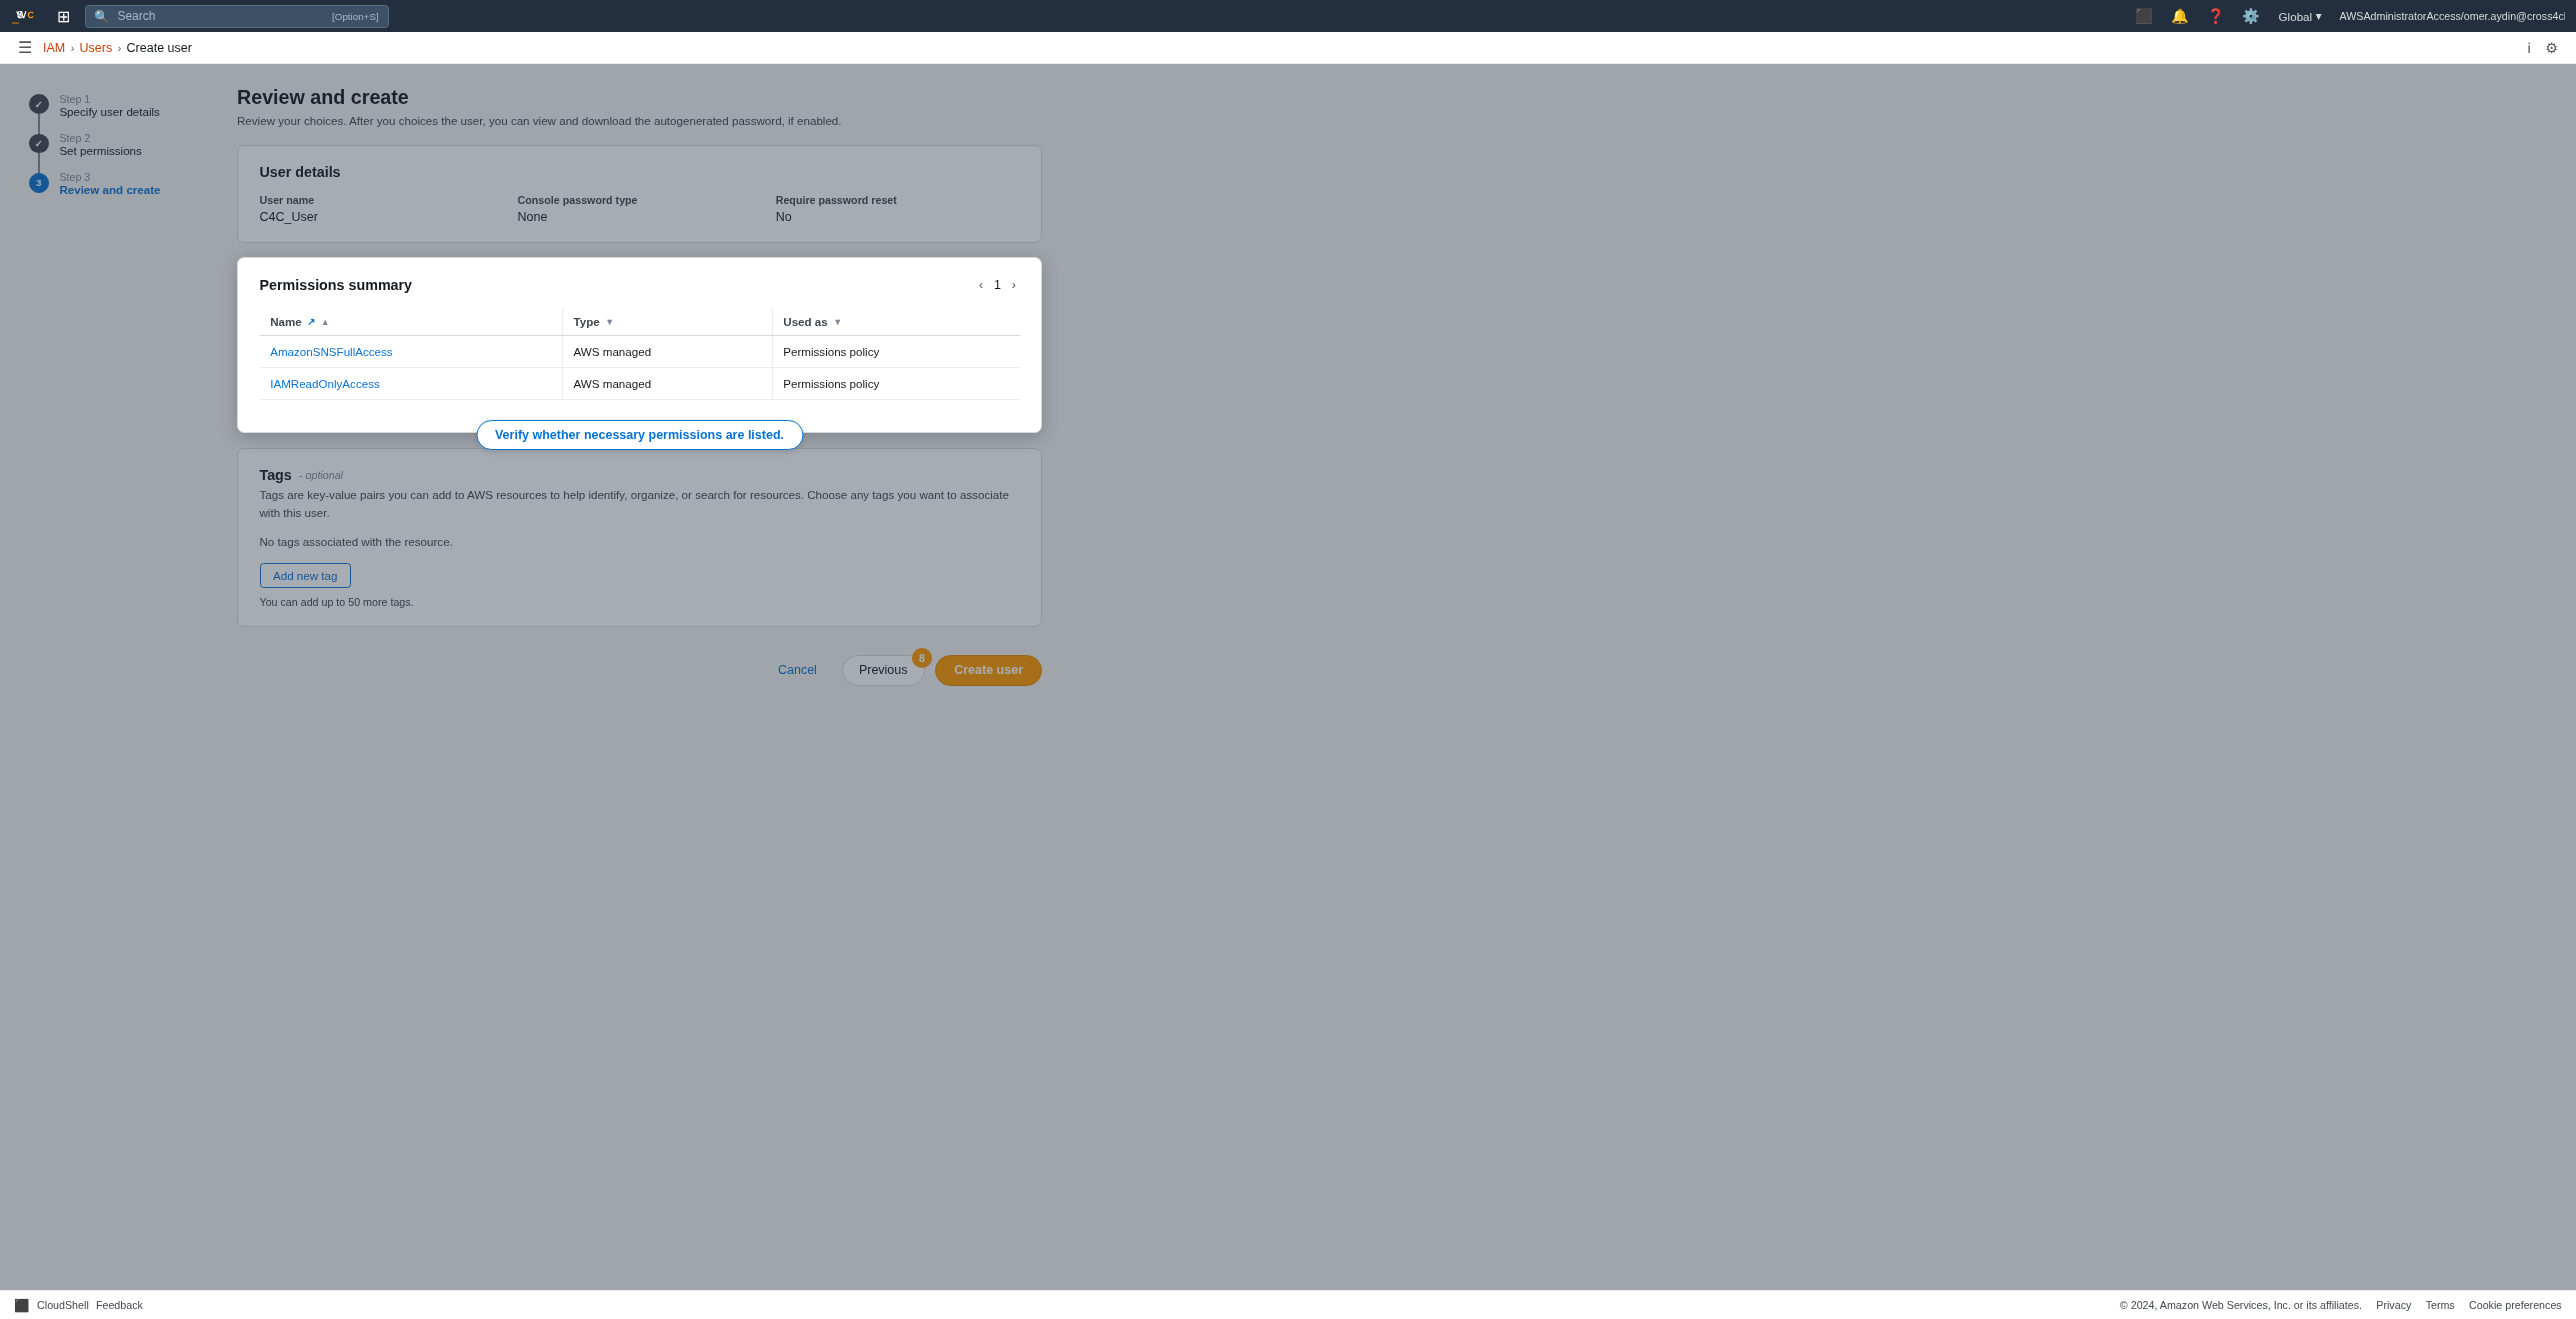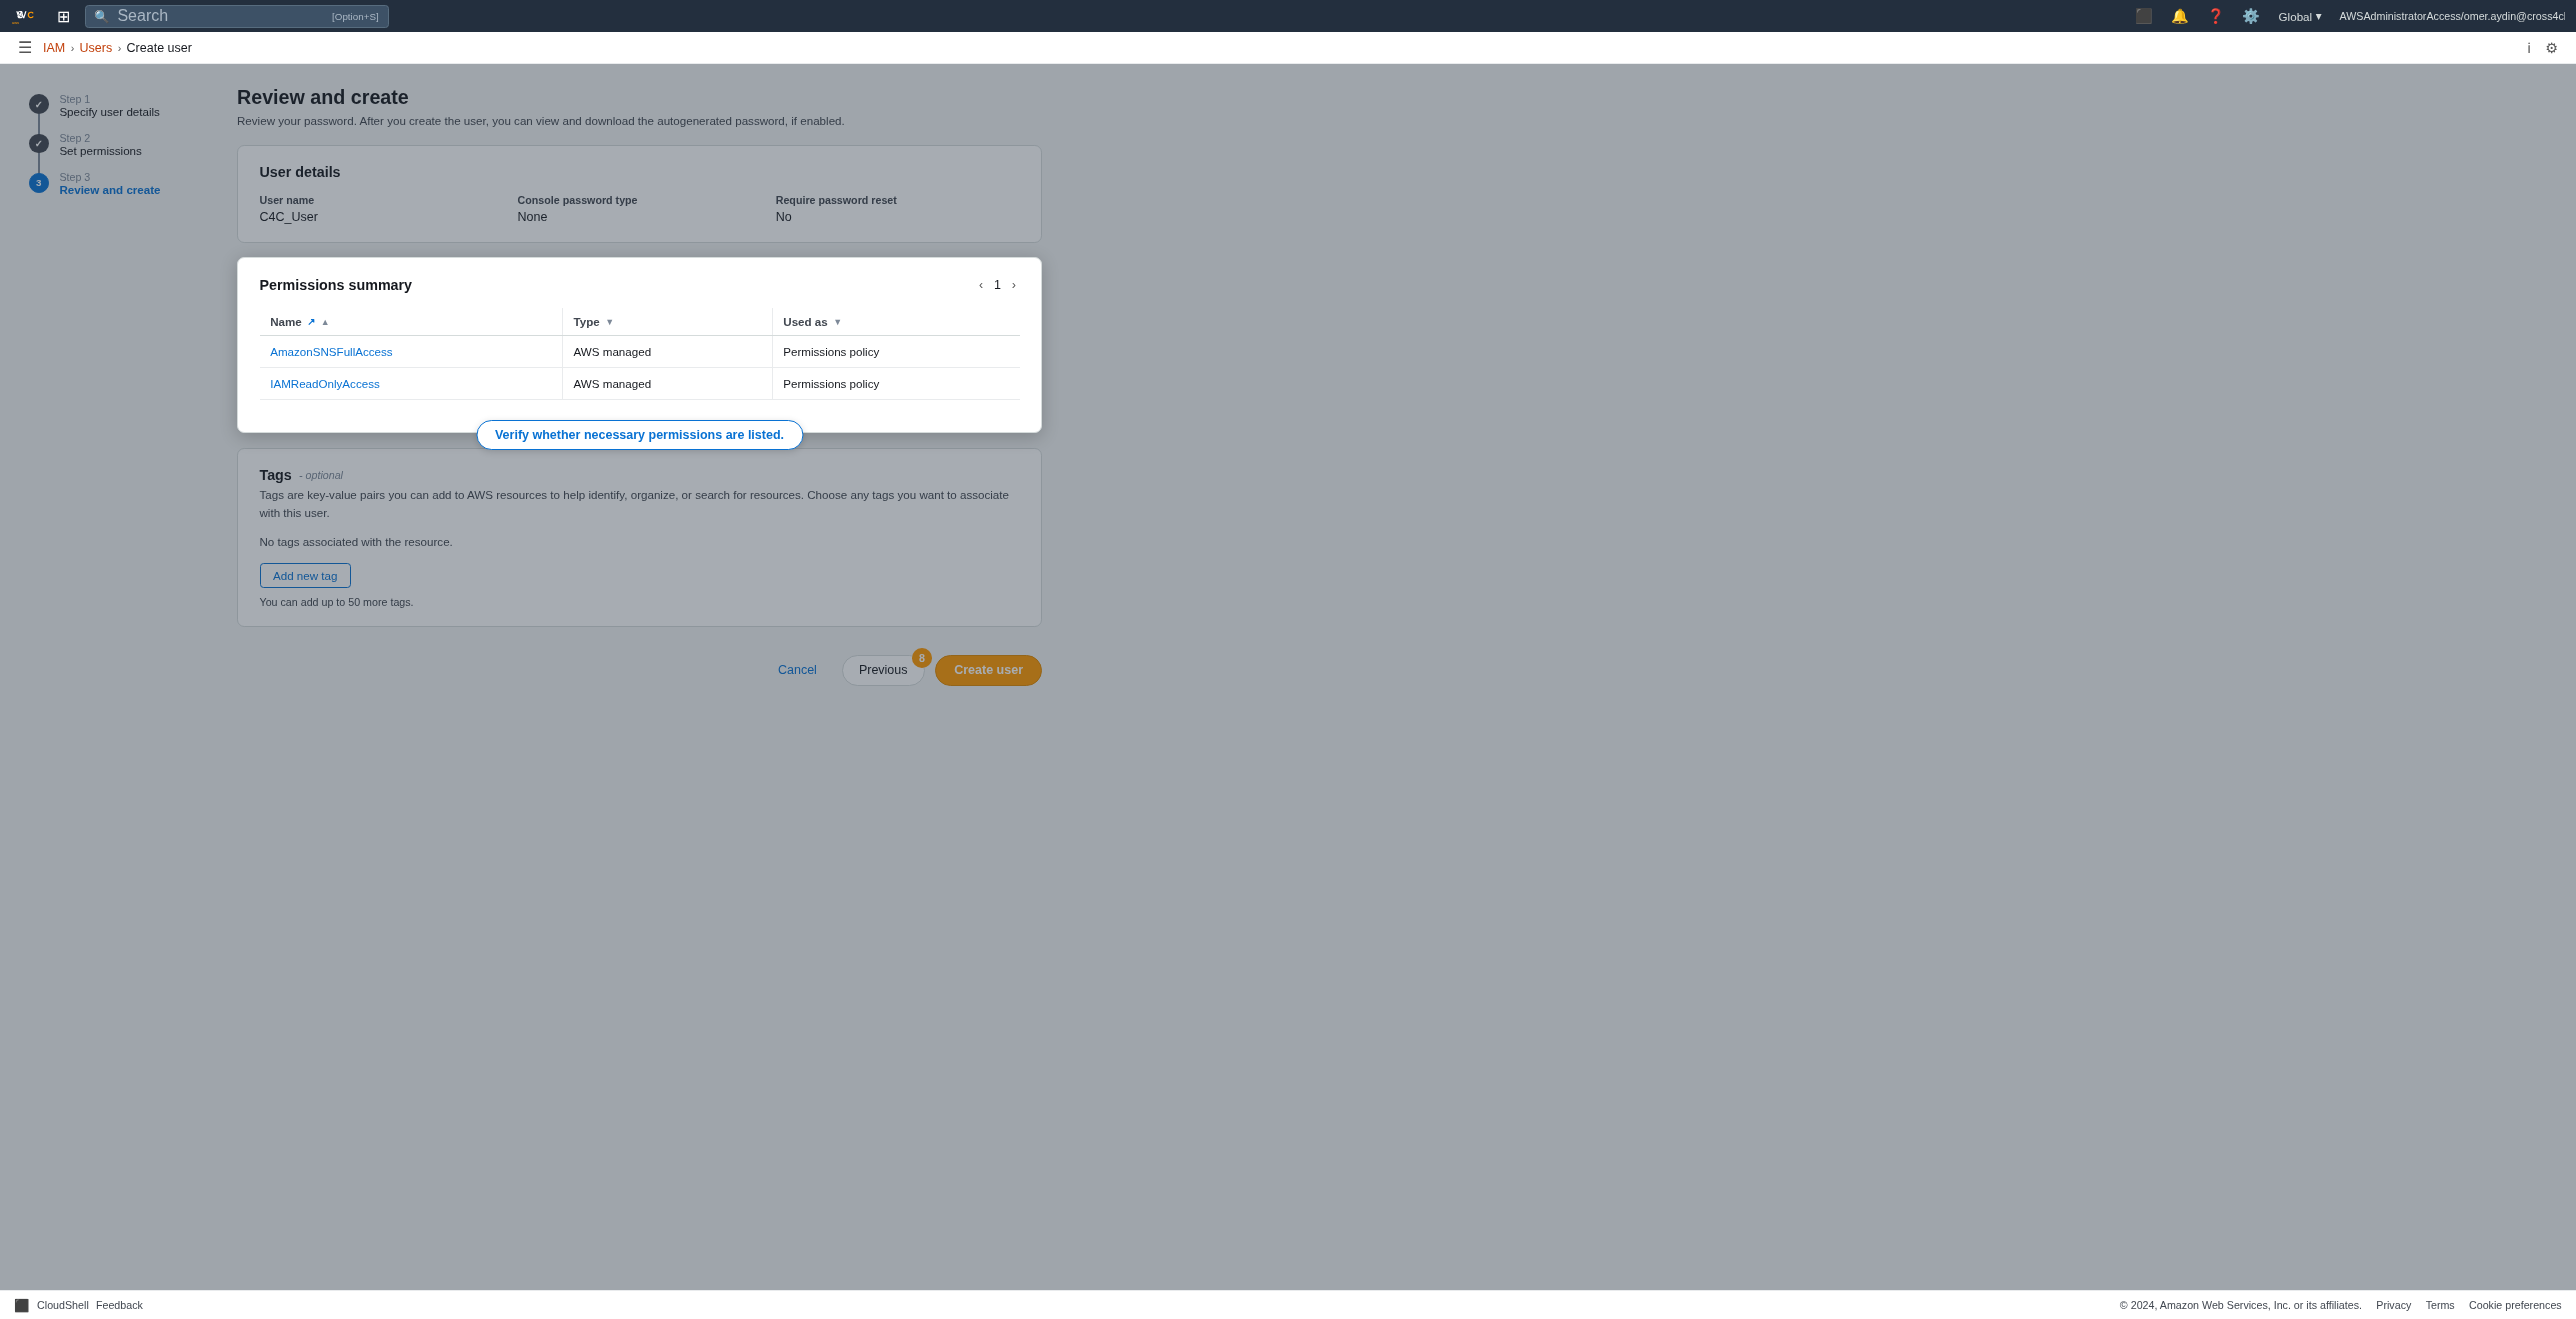--- a/index.html
+++ b/index.html
@@ -40,21 +40,21 @@
       padding: 0 9px;
       height: 23px;
       width: 304px;
       gap: 7.2px;
     }
     .search-bar input {
       background: transparent;
       border: none;
       outline: none;
       color: #d5dbdb;
-      font-size: 16px;
+      font-size: 12px;
       width: 197px;
     }
     .search-bar input::placeholder { color: #aab7c4; }
     .search-shortcut {
       color: #aab7c4;
       font-size: 9.8px;
       margin-left: auto;
     }
     .nav-spacer { flex: 1; }
     .nav-icons {
@@ -557,21 +557,21 @@
       <div class="step-circle active">3</div>
       <div class="step-text">
         <div class="step-number">Step 3</div>
         <div class="step-label active">Review and create</div>
       </div>
     </div>
   </div>
 
   <div class="content-area">
     <h1 class="page-title">Review and create</h1>
-    <p class="page-subtitle">Review your password. After you create the user, you can view and download the autogenerated password, if enabled.</p>
+    <p class="page-subtitle">Review your choices. After you choices the user, you can view and download the autogenerated password, if enabled.</p>
 
     <div class="card">
       <div class="card-title">User details</div>
       <div class="details-grid">
         <div>
           <div class="detail-label">User name</div>
           <div class="detail-value">C4C_User</div>
         </div>
         <div>
           <div class="detail-label">Console password type</div>

